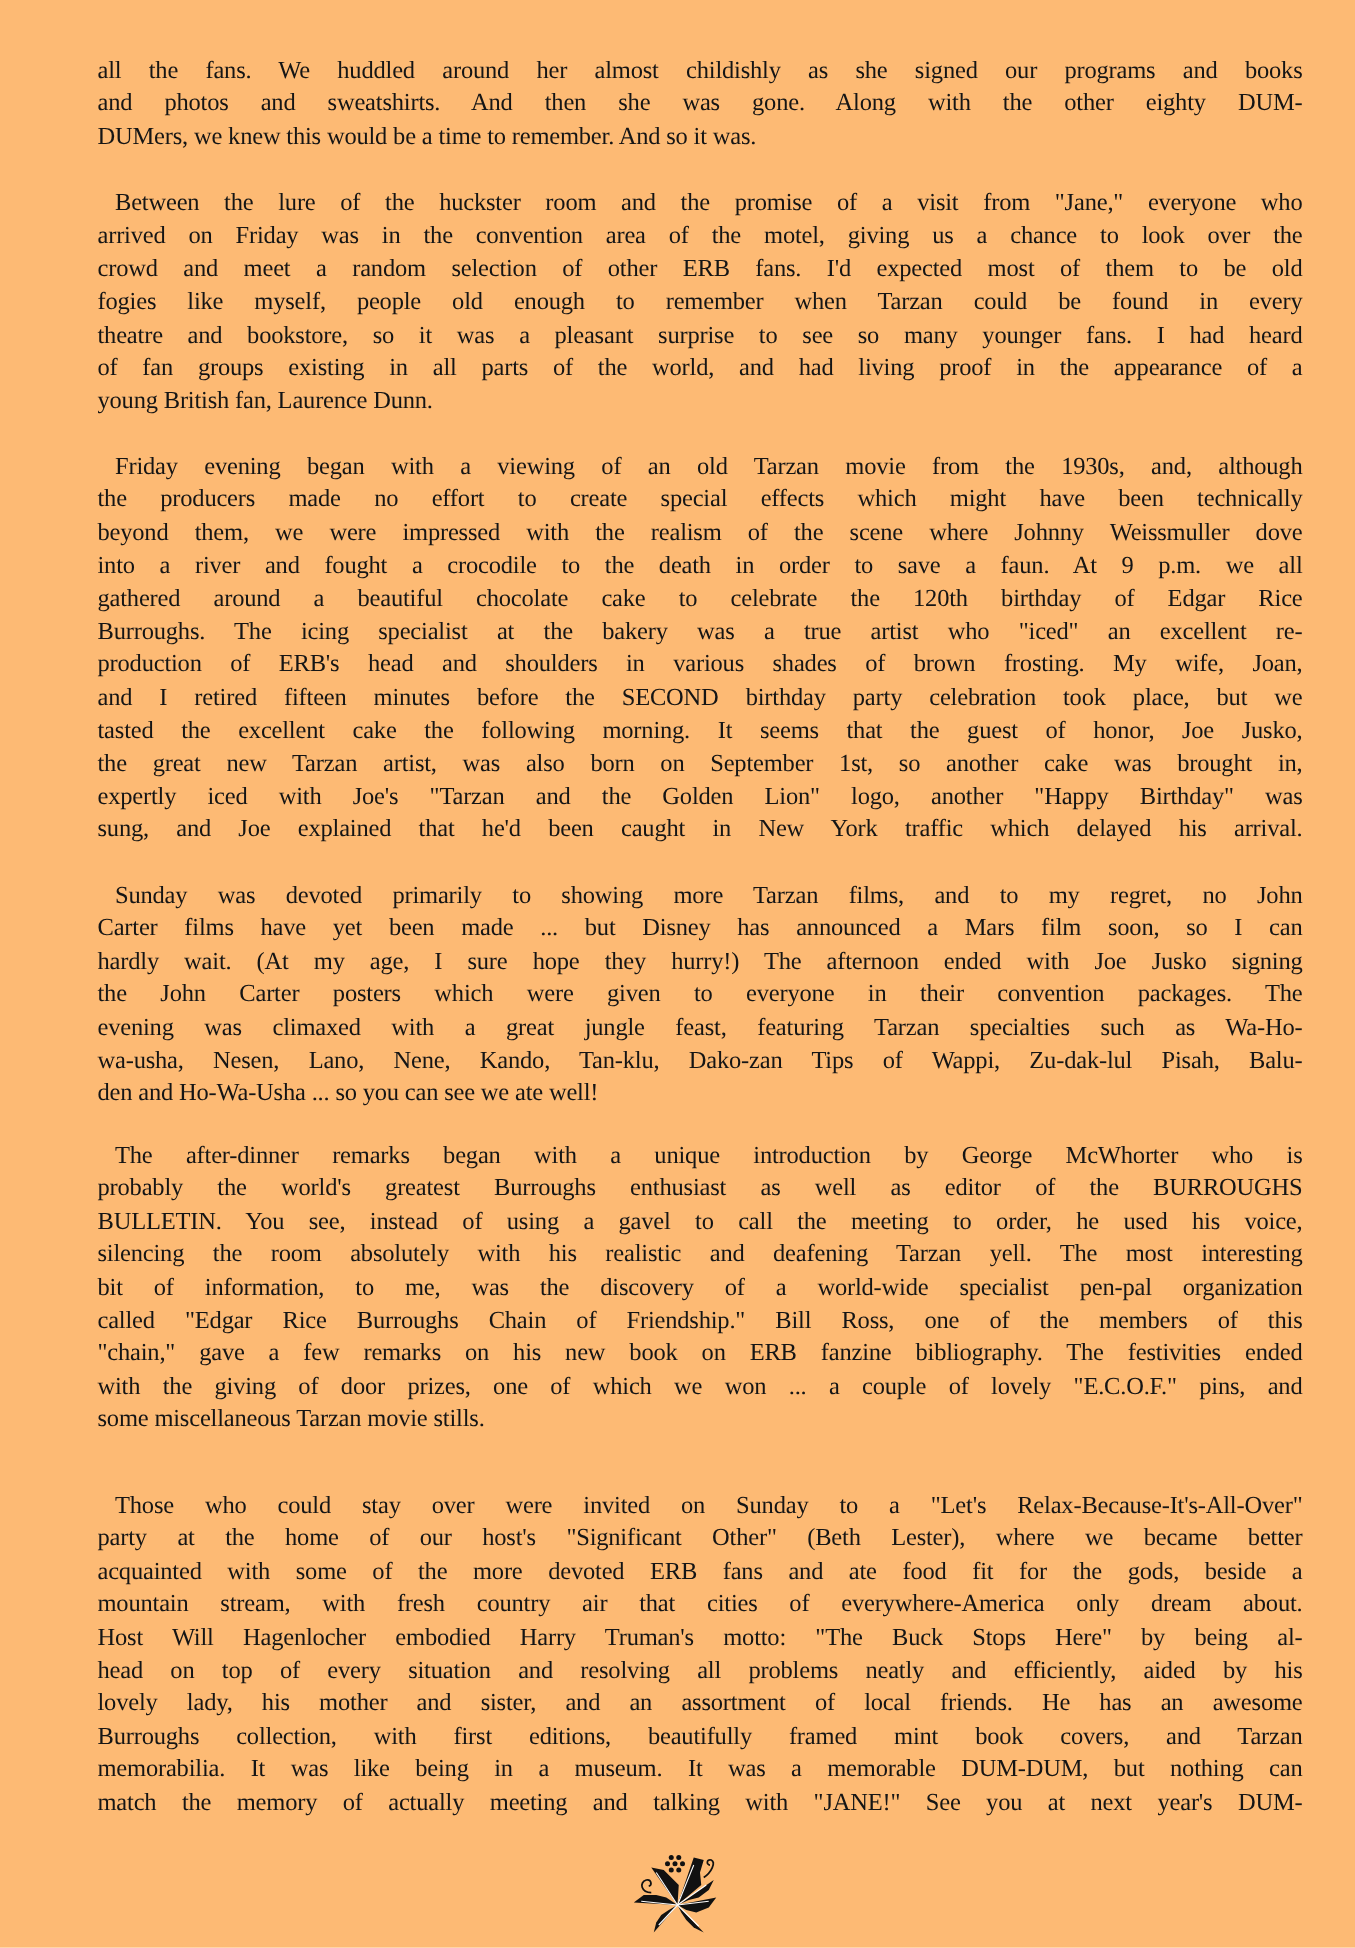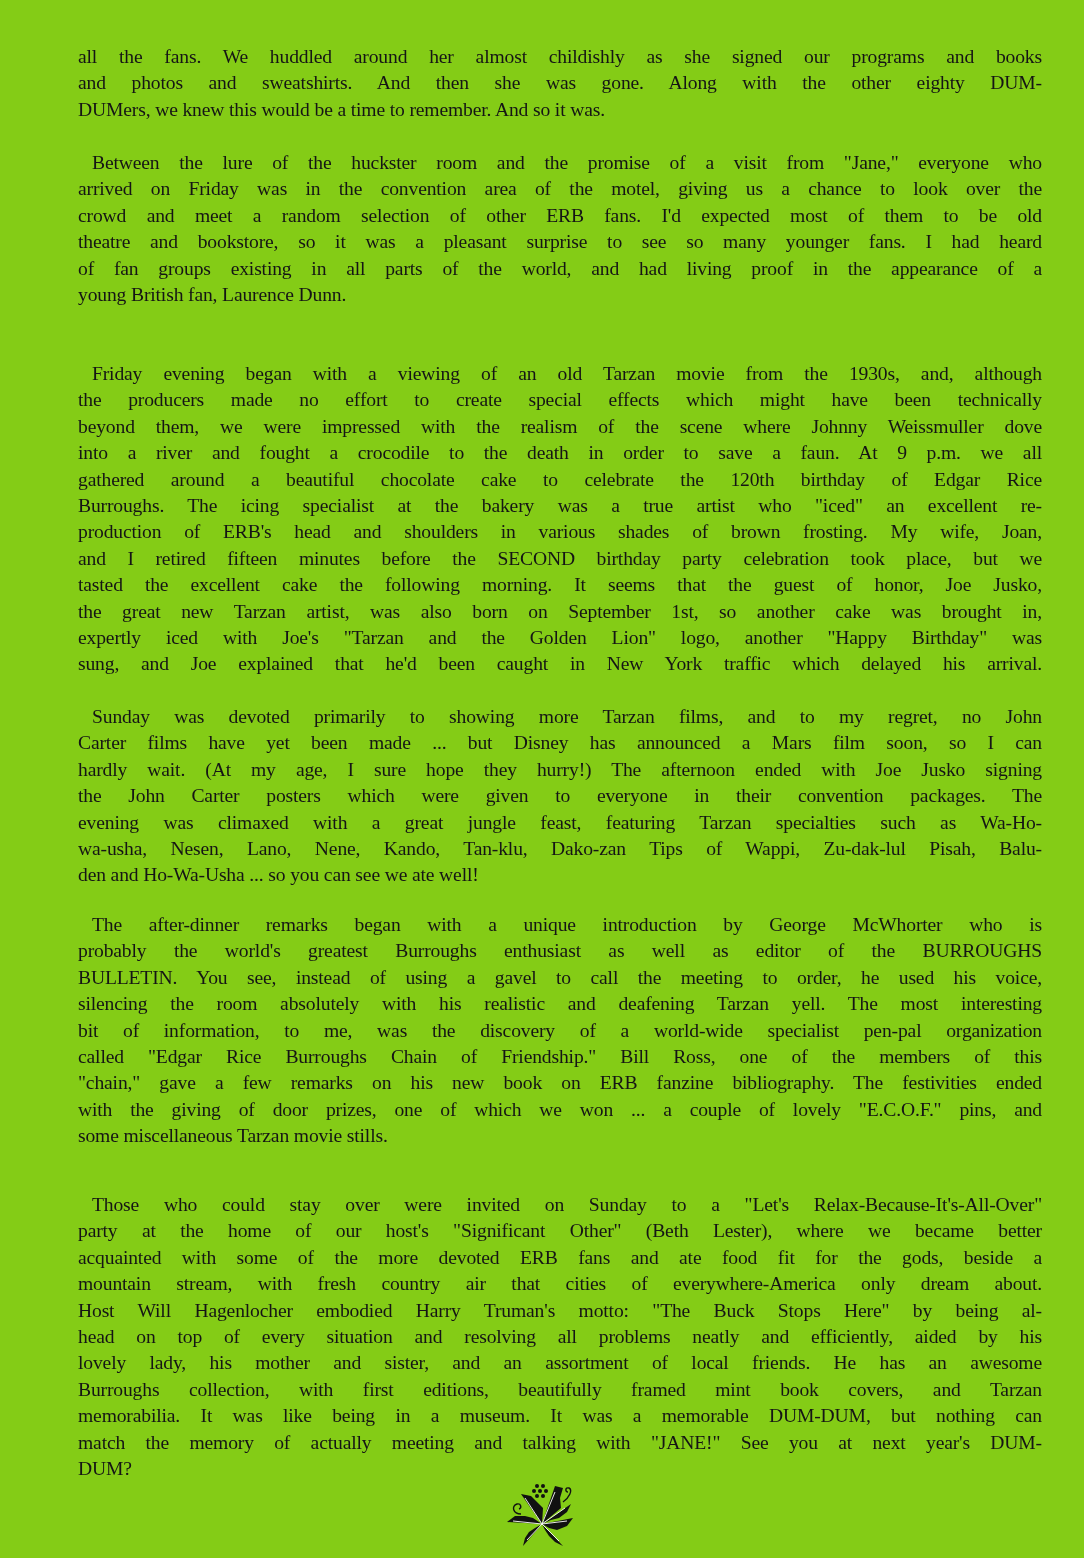--- a/index.html
+++ b/index.html
@@ -1,19 +1,19 @@
 <!DOCTYPE html>
 <html><head>
 <meta charset="utf-8">
 <style>
   html, body { margin: 0; padding: 0; background: #ffffff; }
   body { width: 1084px; height: 1558px; position: relative; overflow: hidden; }
   .page {
     position: absolute; left: 0; top: 0; width: 1084px; height: 1558px;
-    background: #84cc16; color: #151515;
+    background: #fdba74; color: #151515;
     font-family: "Liberation Serif", "DejaVu Serif", serif;
   }
   .para { position: absolute; left: 78px; width: 964px; }
   .line {
     display: block; height: 26.4px; line-height: 26.4px;
     font-size: 19.6px; white-space: nowrap;
     text-align: justify; text-align-last: justify;
     letter-spacing: -0.15px;
   }
   .line.last { text-align-last: left; }
@@ -34,20 +34,21 @@
   <div class="para" id="p1">
     <span class="line">all the fans. We huddled around her almost childishly as she signed our programs and books</span>
     <span class="line">and photos and sweatshirts. And then she was gone. Along with the other eighty DUM-</span>
     <span class="line last">DUMers, we knew this would be a time to remember. And so it was.</span>
   </div>
 
   <div class="para" id="p2">
     <span class="line indent">Between the lure of the huckster room and the promise of a visit from "Jane," everyone who</span>
     <span class="line">arrived on Friday was in the convention area of the motel, giving us a chance to look over the</span>
     <span class="line">crowd and meet a random selection of other ERB fans. I'd expected most of them to be old</span>
+    <span class="line">fogies like myself, people old enough to remember when Tarzan could be found in every</span>
     <span class="line">theatre and bookstore, so it was a pleasant surprise to see so many younger fans. I had heard</span>
     <span class="line">of fan groups existing in all parts of the world, and had living proof in the appearance of a</span>
     <span class="line last">young British fan, Laurence Dunn.</span>
   </div>
 
   <div class="para" id="p3">
     <span class="line indent">Friday evening began with a viewing of an old Tarzan movie from the 1930s, and, although</span>
     <span class="line">the producers made no effort to create special effects which might have been technically</span>
     <span class="line">beyond them, we were impressed with the realism of the scene where Johnny Weissmuller dove</span>
     <span class="line">into a river and fought a crocodile to the death in order to save a faun. At 9 p.m. we all</span>
@@ -87,21 +88,20 @@
     <span class="line indent">Those who could stay over were invited on Sunday to a "Let's Relax-Because-It's-All-Over"</span>
     <span class="line">party at the home of our host's "Significant Other" (Beth Lester), where we became better</span>
     <span class="line">acquainted with some of the more devoted ERB fans and ate food fit for the gods, beside a</span>
     <span class="line">mountain stream, with fresh country air that cities of everywhere-America only dream  about.</span>
     <span class="line">Host Will Hagenlocher embodied Harry Truman's motto: "The Buck Stops Here" by being al-</span>
     <span class="line">head on top of every situation and resolving all problems neatly and efficiently, aided by his</span>
     <span class="line">lovely lady, his mother and sister, and an assortment of local friends. He has an awesome</span>
     <span class="line">Burroughs collection, with first editions, beautifully framed mint book covers, and Tarzan</span>
     <span class="line">memorabilia. It was like being in a museum. It was a memorable DUM-DUM, but nothing can</span>
     <span class="line">match the memory of actually meeting and talking with "JANE!" See you at next year's DUM-</span>
-    <span class="line last">DUM?</span>
   </div>
 
   <svg class="ornament" viewBox="0 0 76 72">
     <g fill="#111">
 
       <circle cx="34" cy="8" r="2"></circle>
         <circle cx="40" cy="8" r="2"></circle>
       <circle cx="31" cy="13" r="2"></circle>
         <circle cx="37" cy="13" r="2"></circle>
         <circle cx="43" cy="13" r="2"></circle>

